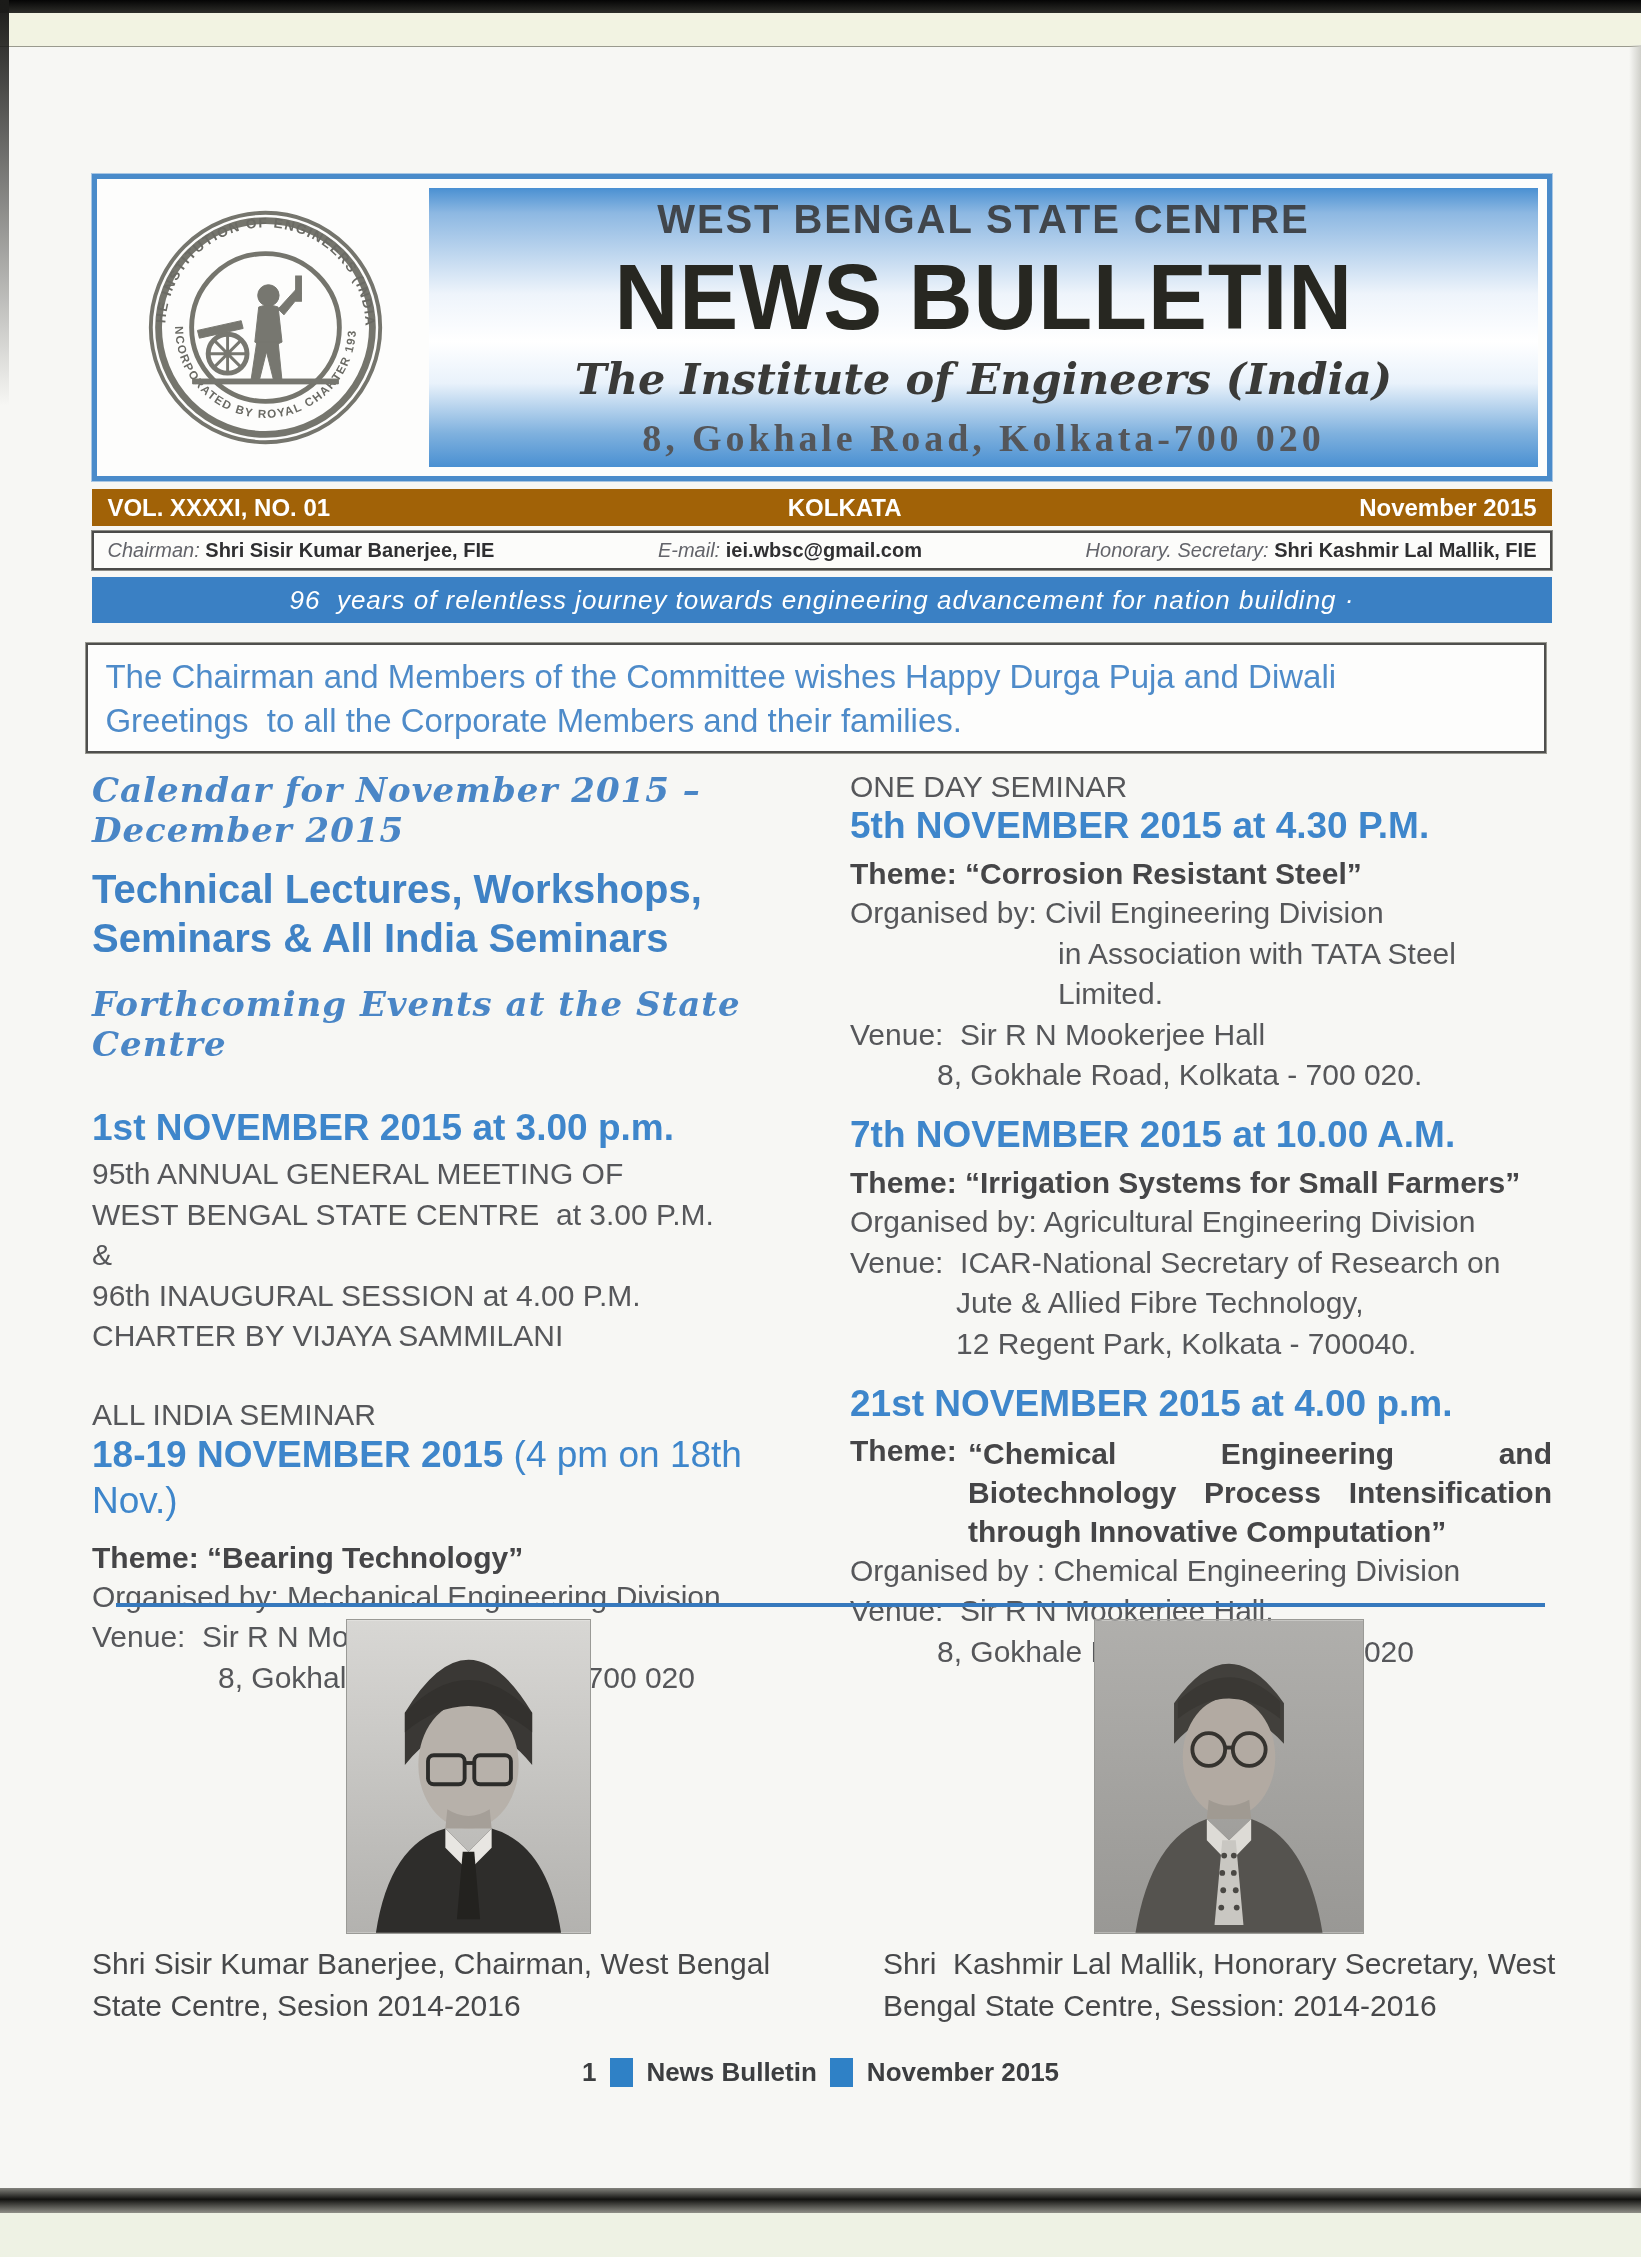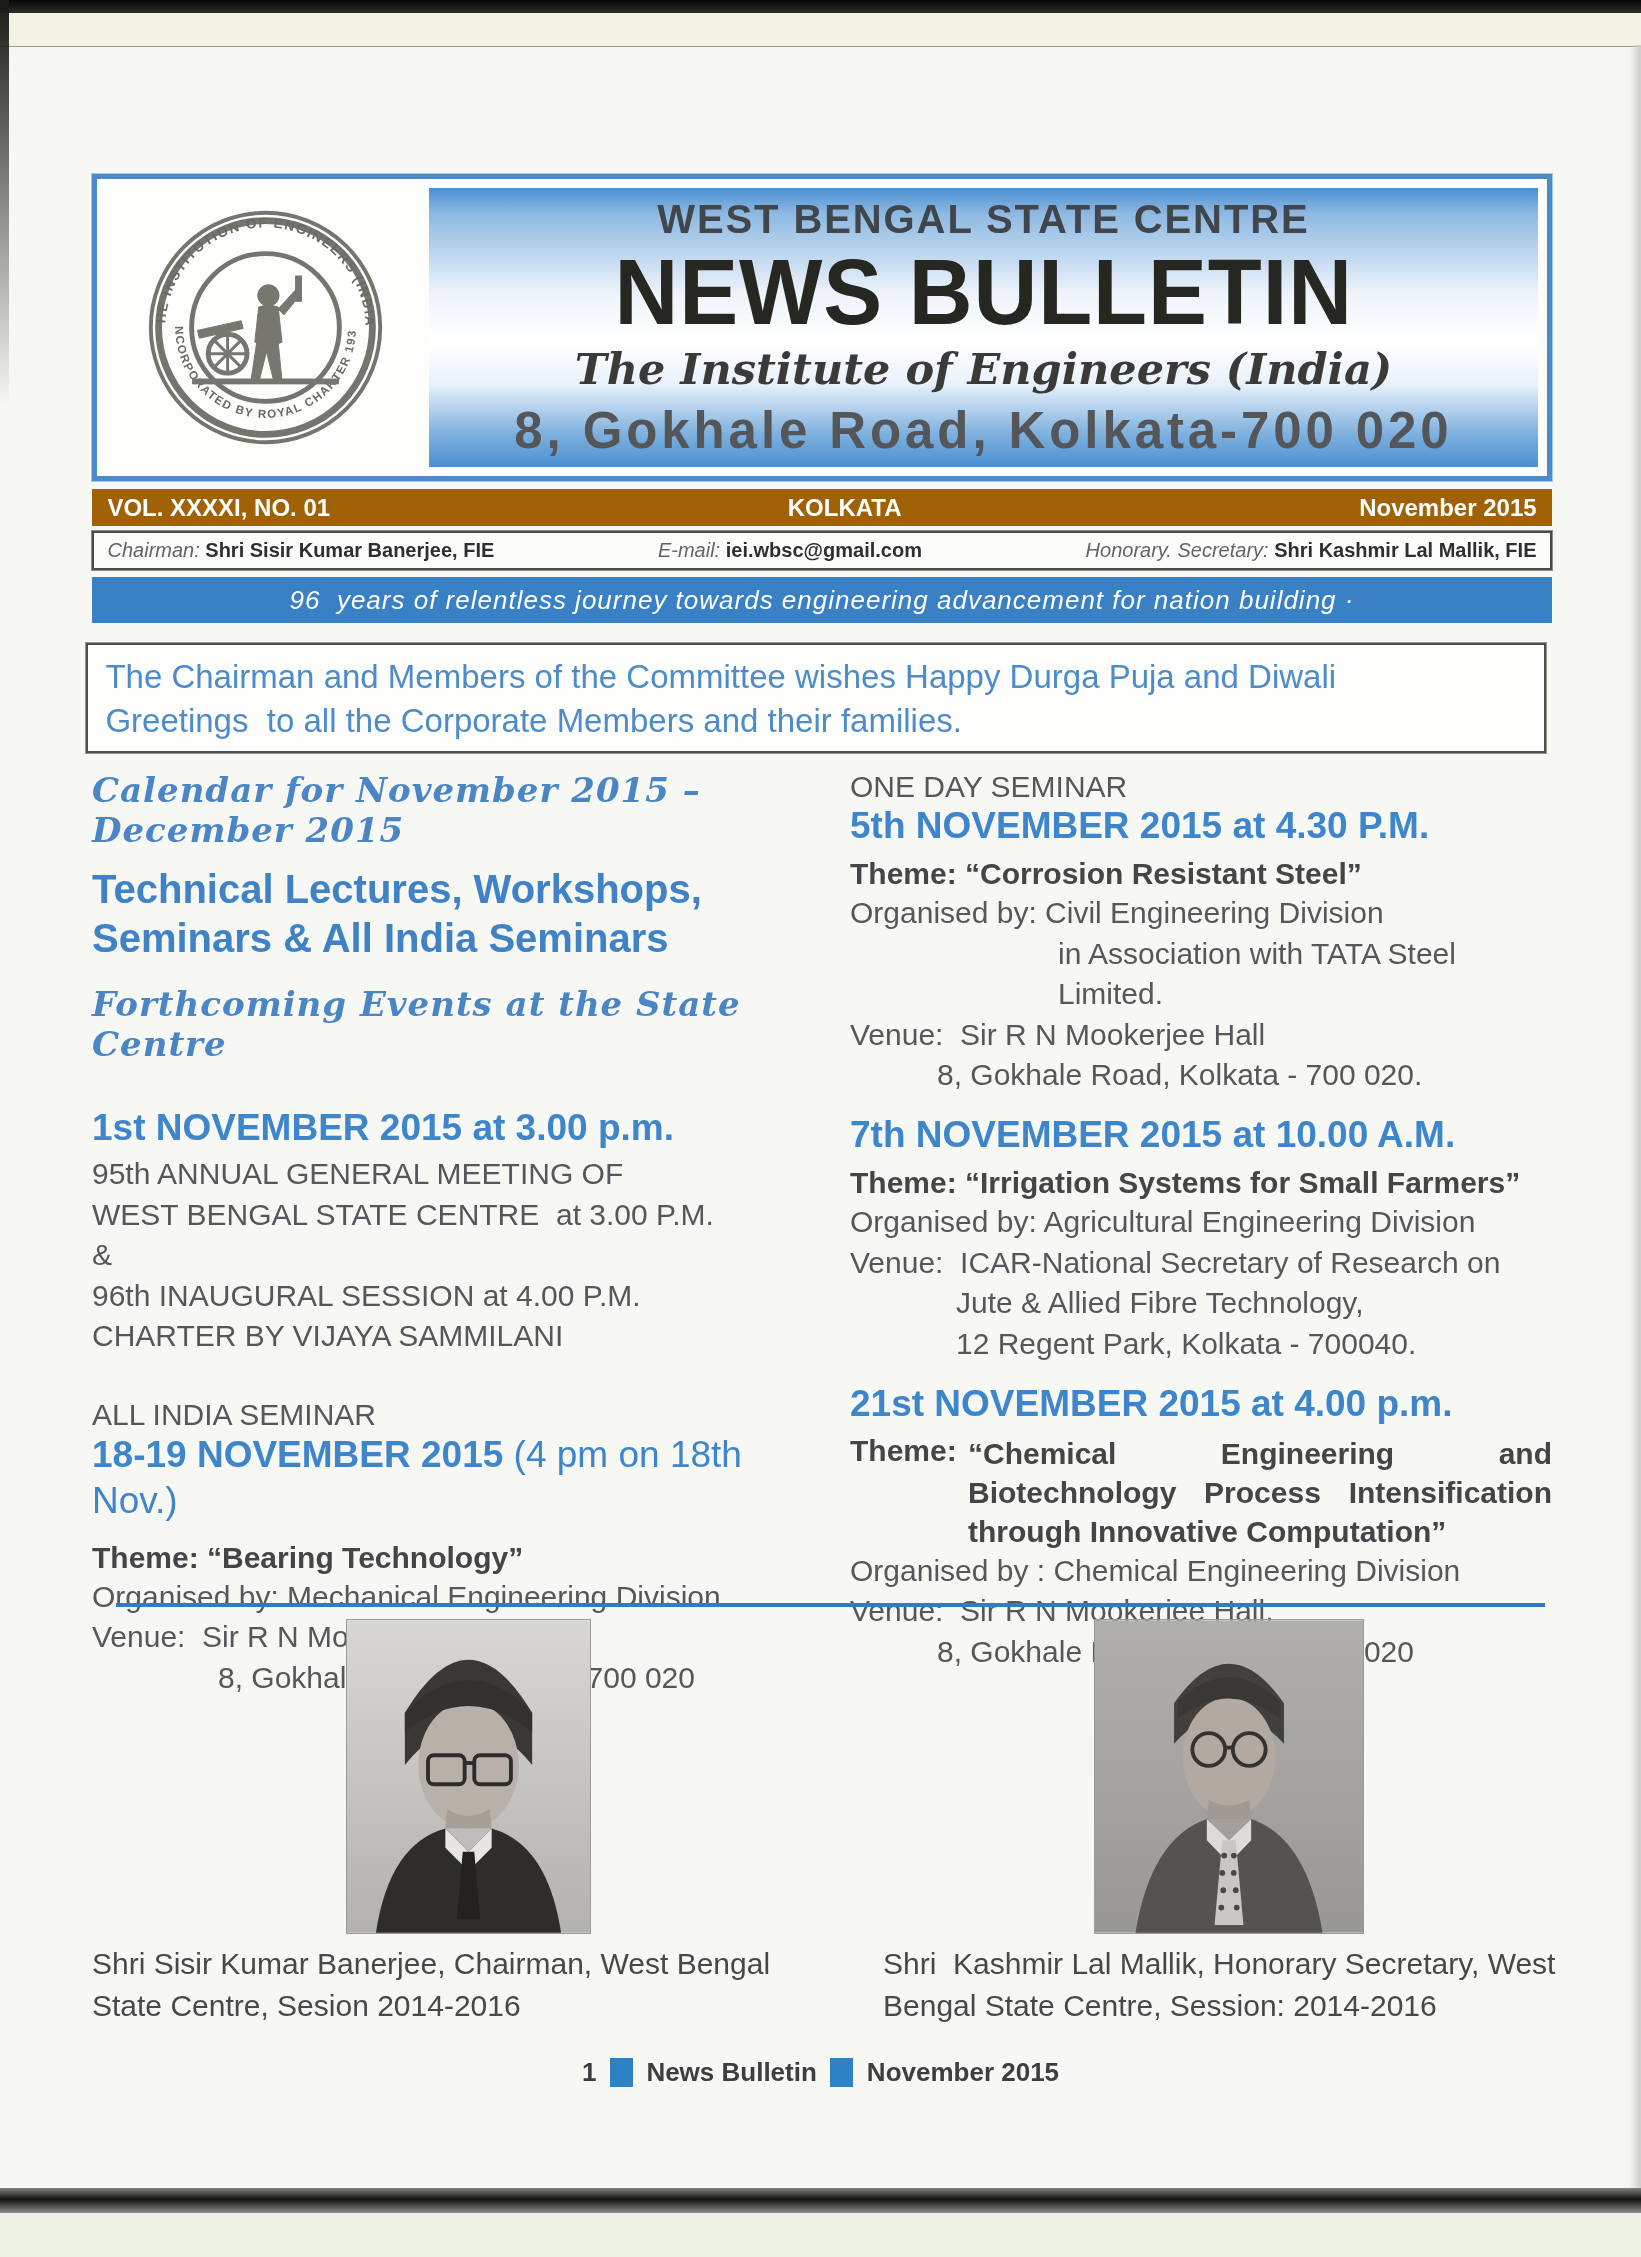--- a/index.html
+++ b/index.html
@@ -30,21 +30,21 @@
   .logo-cell{width:319px; display:flex; align-items:center; justify-content:center;}
   .banner-cell{
     flex:1; margin-left:3.9px;
     background:linear-gradient(180deg,#4a90d2 0%,#8db8e2 9%,#eef4fb 38%,#ffffff 55%,#e9f2fb 70%,#7fb1de 88%,#4a90d2 100%);
     display:flex; flex-direction:column; align-items:center; justify-content:space-between;
     padding:9.7px 7.7px 7.7px 7.7px; text-align:right;
   }
   .hdr-state{font-size:40px;font-weight:bold;color:#41464c;letter-spacing:1.9px;}
   .hdr-title{font-size:92px;font-weight:bold;color:#272721;letter-spacing:1px;line-height:0.95;transform:scaleX(0.96);}
   .hdr-institute{font-family:"DejaVu Serif",serif;font-style:italic;font-weight:bold;font-size:43px;color:#3a3a38;}
-  .hdr-gokhale{font-size:51px;font-weight:bold;color:#54565a;letter-spacing:3.9px;}
+  .hdr-gokhale{font-size:38px;font-weight:bold;color:#54565a;letter-spacing:3.9px;font-family:Liberation Serif, serif;}
 
   
   .vol-bar{
     left:92px; top:489px; width:1460px; height:37px; background:#a16207;
     display:flex; align-items:center; justify-content:space-between;
     padding:0 15.4px; box-sizing:border-box;
     color:#fff; font-weight:bold; font-size:24px;
   }
   .officers-bar{
     left:92px; top:531px; width:1460px; height:39px;

